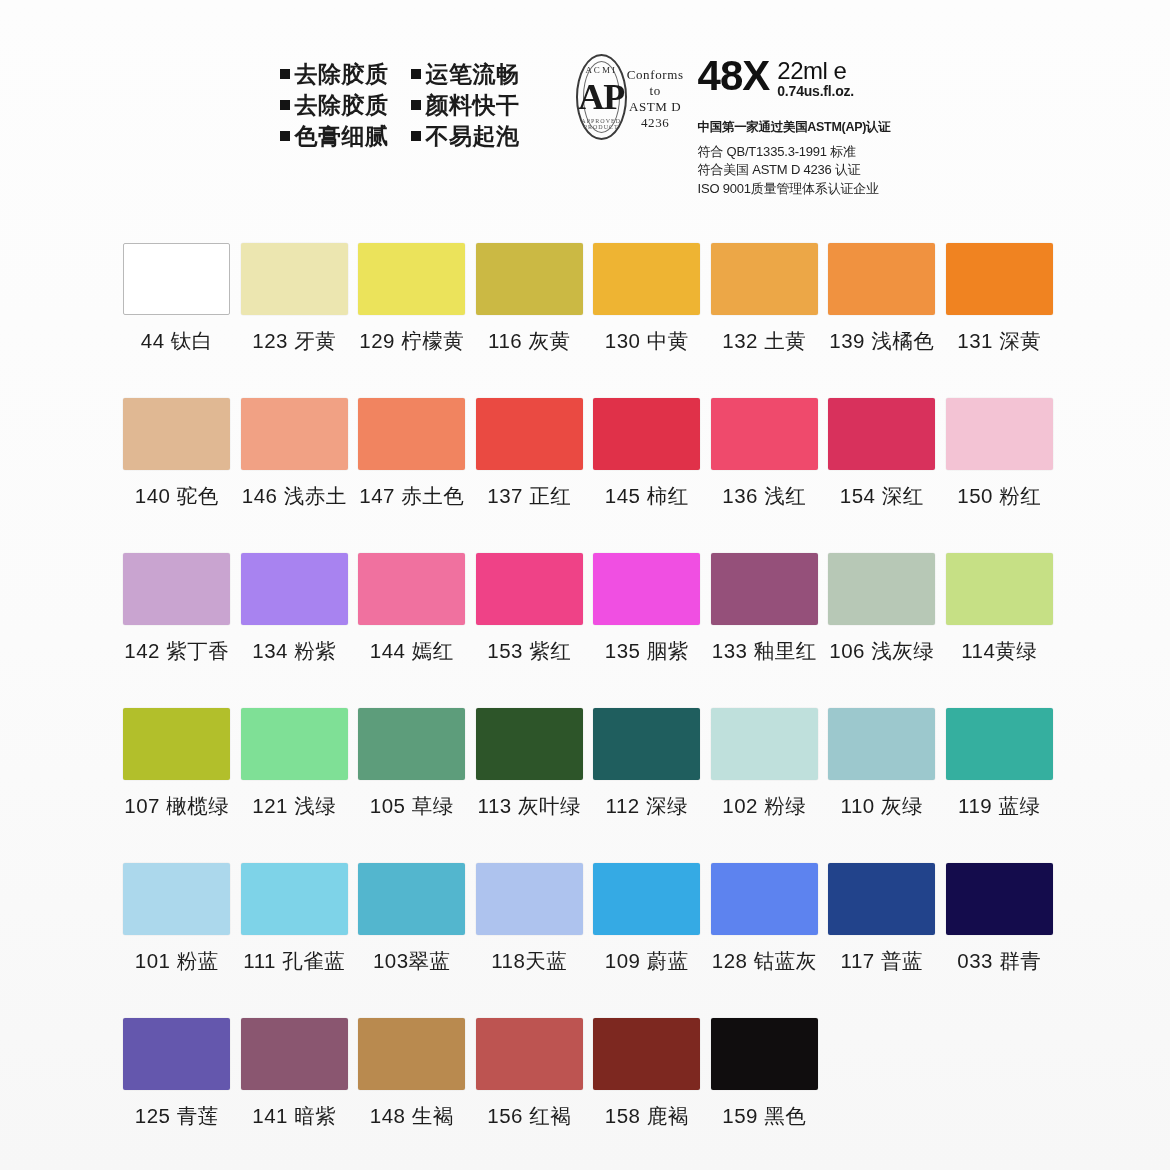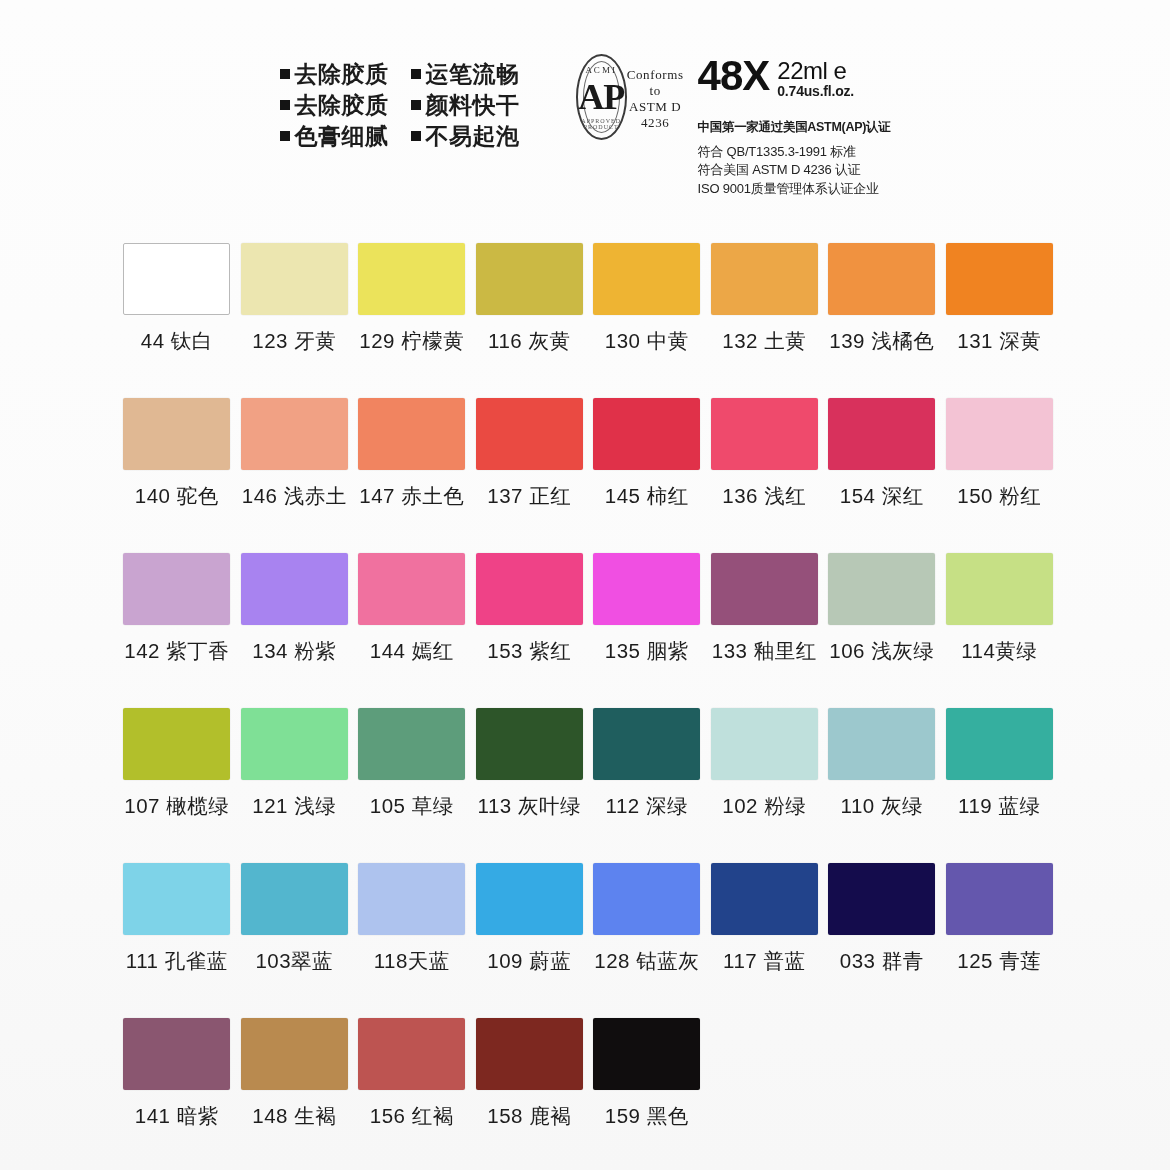--- a/index.html
+++ b/index.html
@@ -403,20 +403,24 @@
       </div>
       <div class="cell">
         <div class="swatch" style="background: rgb(156, 200, 205);"></div>
         <div class="cell-label">110 灰绿</div>
       </div>
       <div class="cell">
         <div class="swatch" style="background: rgb(53, 175, 159);"></div>
         <div class="cell-label">119 蓝绿</div>
       </div>
       <div class="cell">
+        <div class="swatch" style="background: rgb(172, 216, 236);"></div>
+        <div class="cell-label">101 粉蓝</div>
+      </div>
+      <div class="cell">
         <div class="swatch" style="background: rgb(126, 211, 232);"></div>
         <div class="cell-label">111 孔雀蓝</div>
       </div>
       <div class="cell">
         <div class="swatch" style="background: rgb(83, 182, 206);"></div>
         <div class="cell-label">103翠蓝</div>
       </div>
       <div class="cell">
         <div class="swatch" style="background: rgb(174, 195, 238);"></div>
         <div class="cell-label">118天蓝</div>

